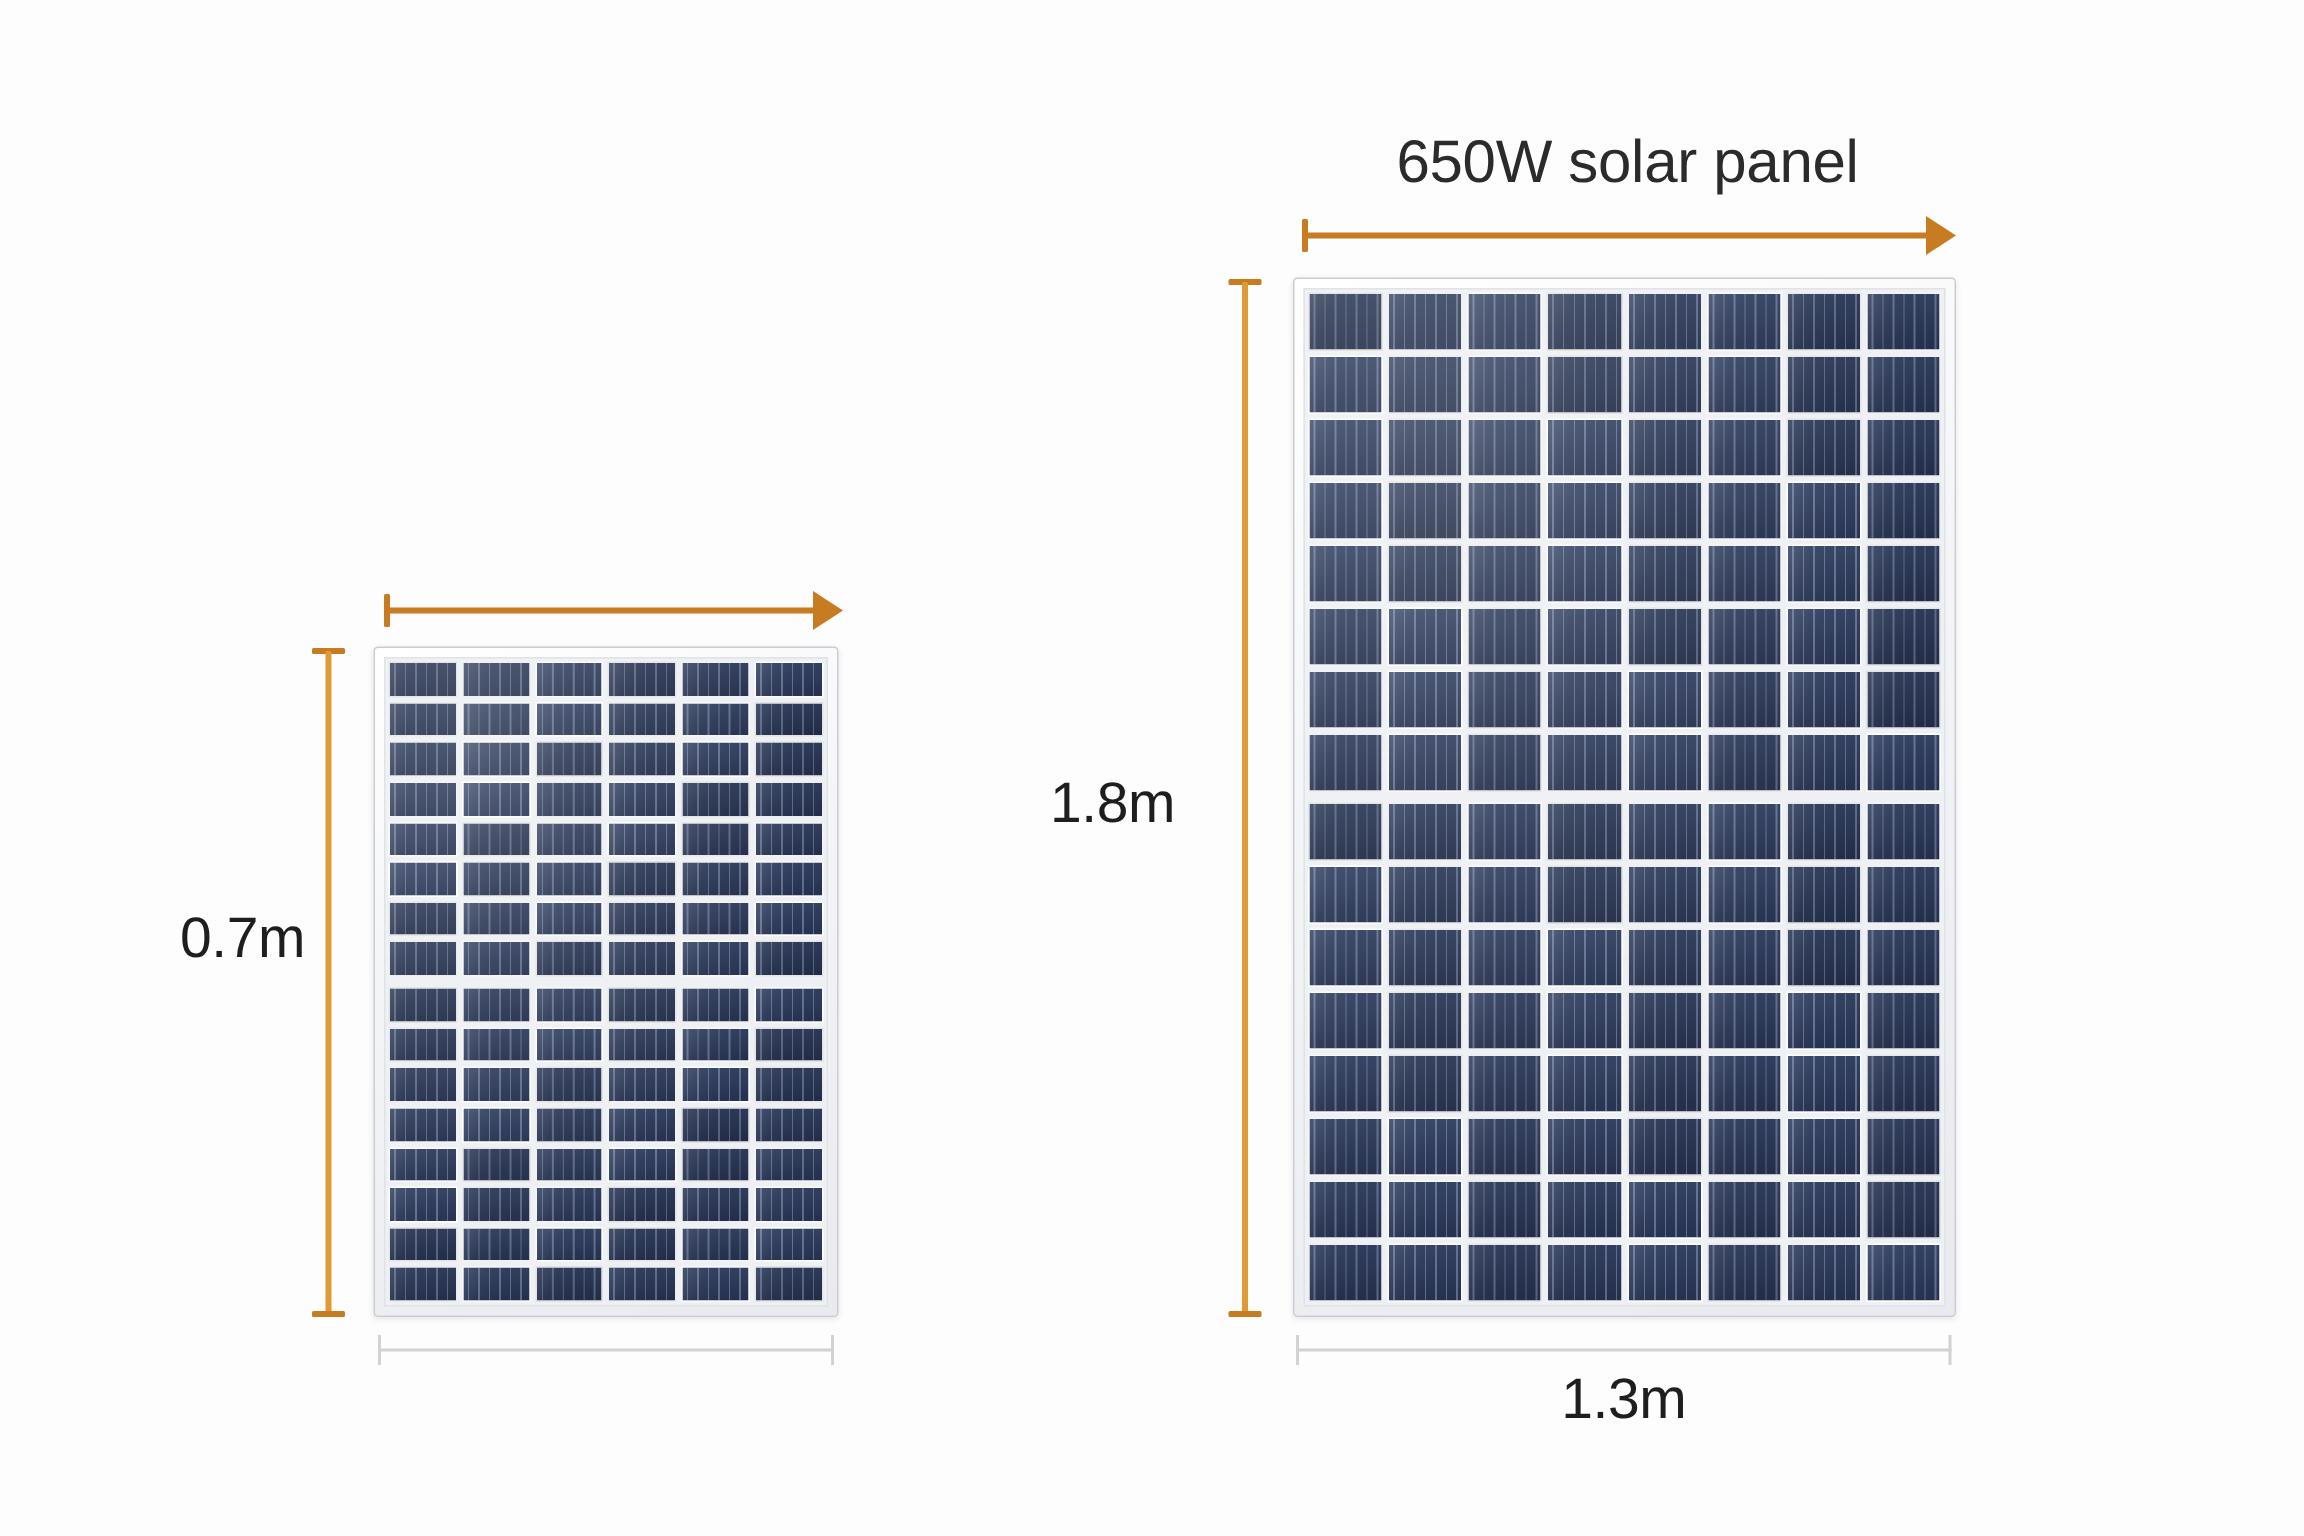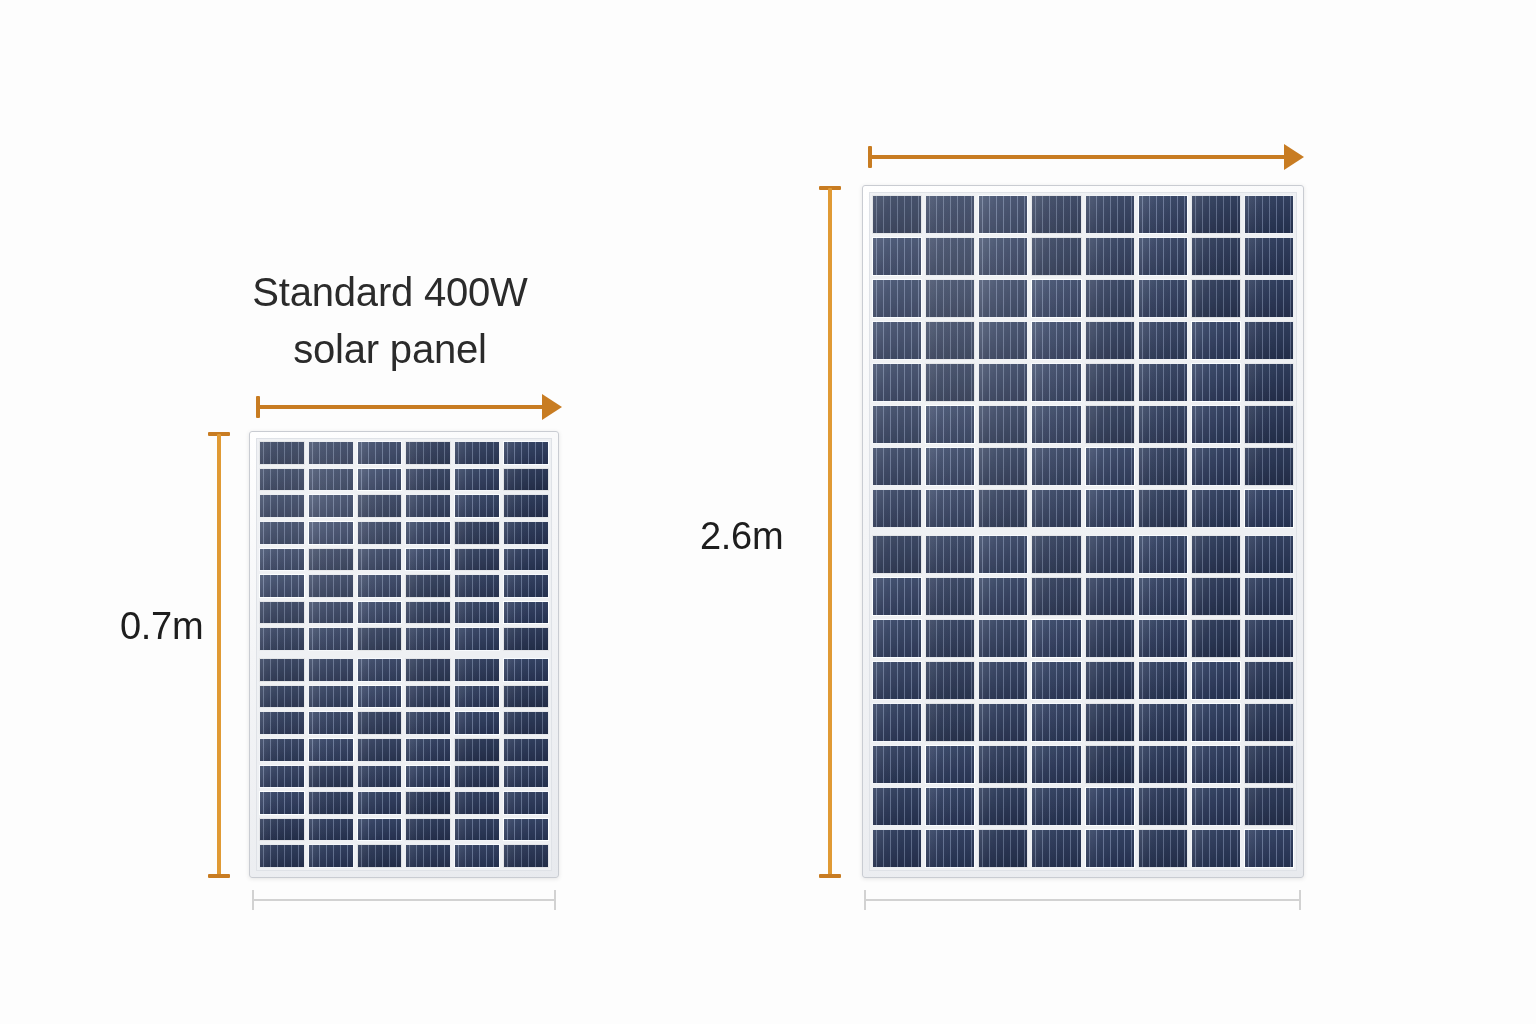--- a/index.html
+++ b/index.html
@@ -197,22 +197,20 @@
   }
 
   #panel-left  { left: 249px; top: 431px; width: 310px; height: 447px; }
   #panel-right { left: 862px; top: 185px; width: 442px; height: 693px; }
 </style>
 </head>
 <body>
 
 <div id="canvas">
 
-  <div class="panel-title" id="title-left">Standard 400W
-solar panel</div>
 
   <div class="arrow-h" id="arrow-left" style="left:256px; top:394px; width:306px;">
     <div class="tick-start"></div>
     <div class="shaft" style="width:288px;"></div>
     <div class="head" style="left:286px;"></div>
   </div>
 
   <div class="rule-v" id="rule-left-height" style="left:206px; top:432px; height:446px;">
     <div class="cap cap-top"></div>
     <div class="shaft" style="top:2px; bottom:2px; height:auto;"></div>
@@ -327,34 +325,35 @@
     </div>
   </div>
 
   <div class="rule-gray" id="rule-left-width" style="left:252px; top:890px; width:304px;">
     <div class="cap cap-l"></div>
     <div class="shaft"></div>
     <div class="cap cap-r"></div>
   </div>
 
 
+  <div class="panel-title" id="title-right">650W solar panel</div>
 
   <div class="arrow-h" id="arrow-right" style="left:868px; top:144px; width:438px;">
     <div class="tick-start"></div>
     <div class="shaft" style="width:418px;"></div>
     <div class="head" style="left:416px;"></div>
   </div>
 
   <div class="rule-v" id="rule-right-height" style="left:817px; top:186px; height:692px;">
     <div class="cap cap-top"></div>
     <div class="shaft" style="top:2px; bottom:2px; height:auto;"></div>
     <div class="cap cap-bot"></div>
   </div>
 
-  <div class="dim-text" id="dim-right-height">2.6m</div>
+  <div class="dim-text" id="dim-right-height">1.8m</div>
 
   <div class="solar-panel" id="panel-right">
     <div class="panel-inner">
       <div class="cell-half top" id="right-half-top" style="grid-template-columns: repeat(8, 1fr); grid-template-rows: repeat(8, 1fr);">
           <div class="cell" style="filter: brightness(0.94);"></div>
           <div class="cell" style="filter: brightness(0.988);"></div>
           <div class="cell" style="filter: brightness(1.036);"></div>
           <div class="cell" style="filter: brightness(0.952);"></div>
           <div class="cell" style="filter: brightness(1);"></div>
           <div class="cell" style="filter: brightness(1.048);"></div>
@@ -486,14 +485,15 @@
       <div class="sheen"></div>
     </div>
   </div>
 
   <div class="rule-gray" id="rule-right-width" style="left:864px; top:890px; width:437px;">
     <div class="cap cap-l"></div>
     <div class="shaft"></div>
     <div class="cap cap-r"></div>
   </div>
 
+  <div class="dim-text" id="dim-right-width">1.3m</div>
 
 </div>
 
 </body></html>

